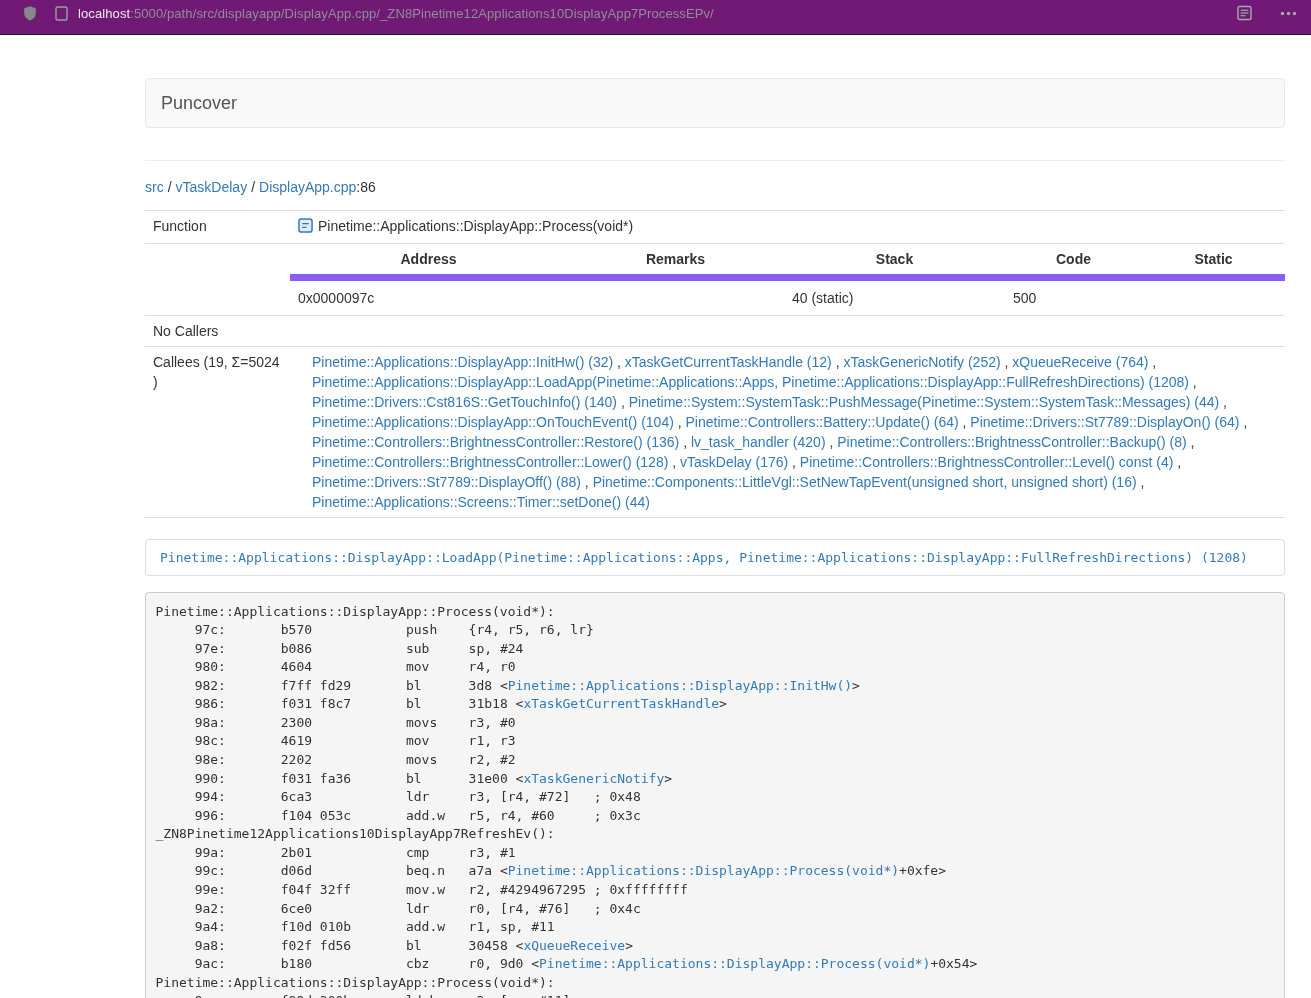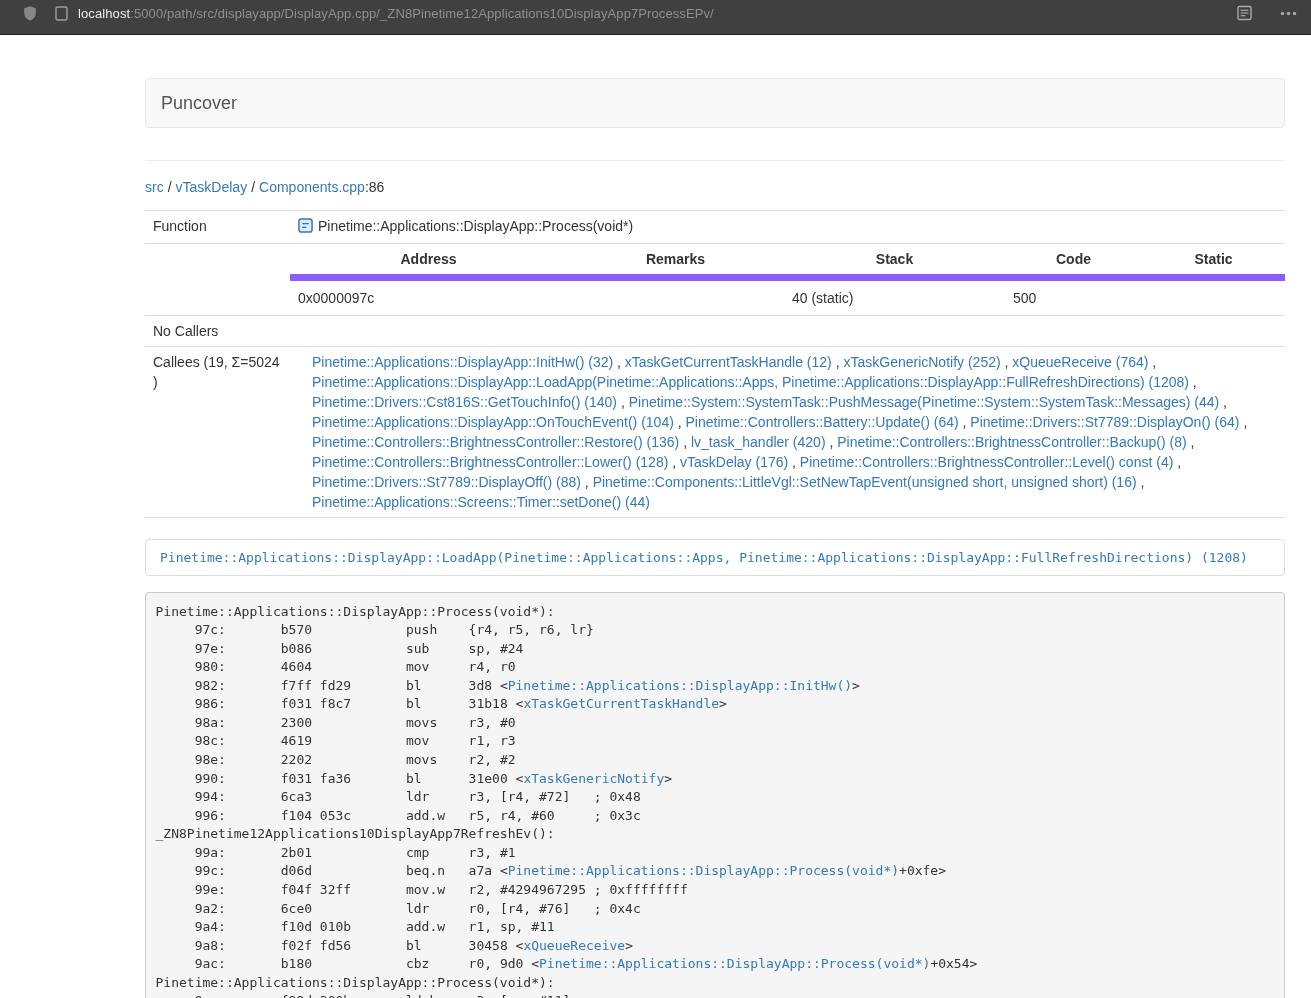--- a/index.html
+++ b/index.html
@@ -3,21 +3,21 @@
 <meta charset="utf-8">
 <style>
   * { box-sizing: border-box; }
   html, body { margin:0; padding:0; overflow:hidden; }
   body {
     width:1311px; height:998px; background:#ffffff;
     font-family:"Liberation Sans", sans-serif; font-size:14px; color:#333;
   }
   
   .browser-bar{
-    height:35px; background:#404040; display:flex; align-items:center;
+    height:35px; background:#701a75; display:flex; align-items:center;
     padding:0 0 8px 22px; border-bottom:1px solid #1e1e1e;text-align:center;
   }
   .browser-bar .icon{ display:inline-flex; align-items:center; }
   .shield-wrap{ margin-right:17px; }
   .doc-wrap{ margin-right:10px; }
   .url{ font-size:13px; letter-spacing:.1px; white-space:nowrap; }
   .url .host{ color:#ededed; }
   .url .path{ color:#8f8f93; }
   .bar-right{ margin-left:auto; display:flex; align-items:center; gap:28px; padding-right:14px; }
   
@@ -103,21 +103,21 @@
 
 <div class="container">
 
   <nav class="navbar">
     <a class="brand">Puncover</a>
   </nav>
 
   <hr class="rule">
 
   <div class="breadcrumb-line">
-    <a>src</a><span class="sep">/</span><a>vTaskDelay</a><span class="sep">/</span><a>Components.cpp</a><span class="linenum">:86</span>
+    <a>src</a><span class="sep">/</span><a>vTaskDelay</a><span class="sep">/</span><a>DisplayApp.cpp</a><span class="linenum">:86</span>
   </div>
 
   <table class="symbol-table">
     <tbody>
       <tr>
         <td class="lbl">Function</td>
         <td>
           <span class="fn-icon">
             <svg width="15" height="15" viewBox="0 0 16 16">
                 <rect x="1" y="1" width="14" height="14" rx="2.5" fill="#dcebf7" stroke="#337ab7" stroke-width="1.6"></rect>

